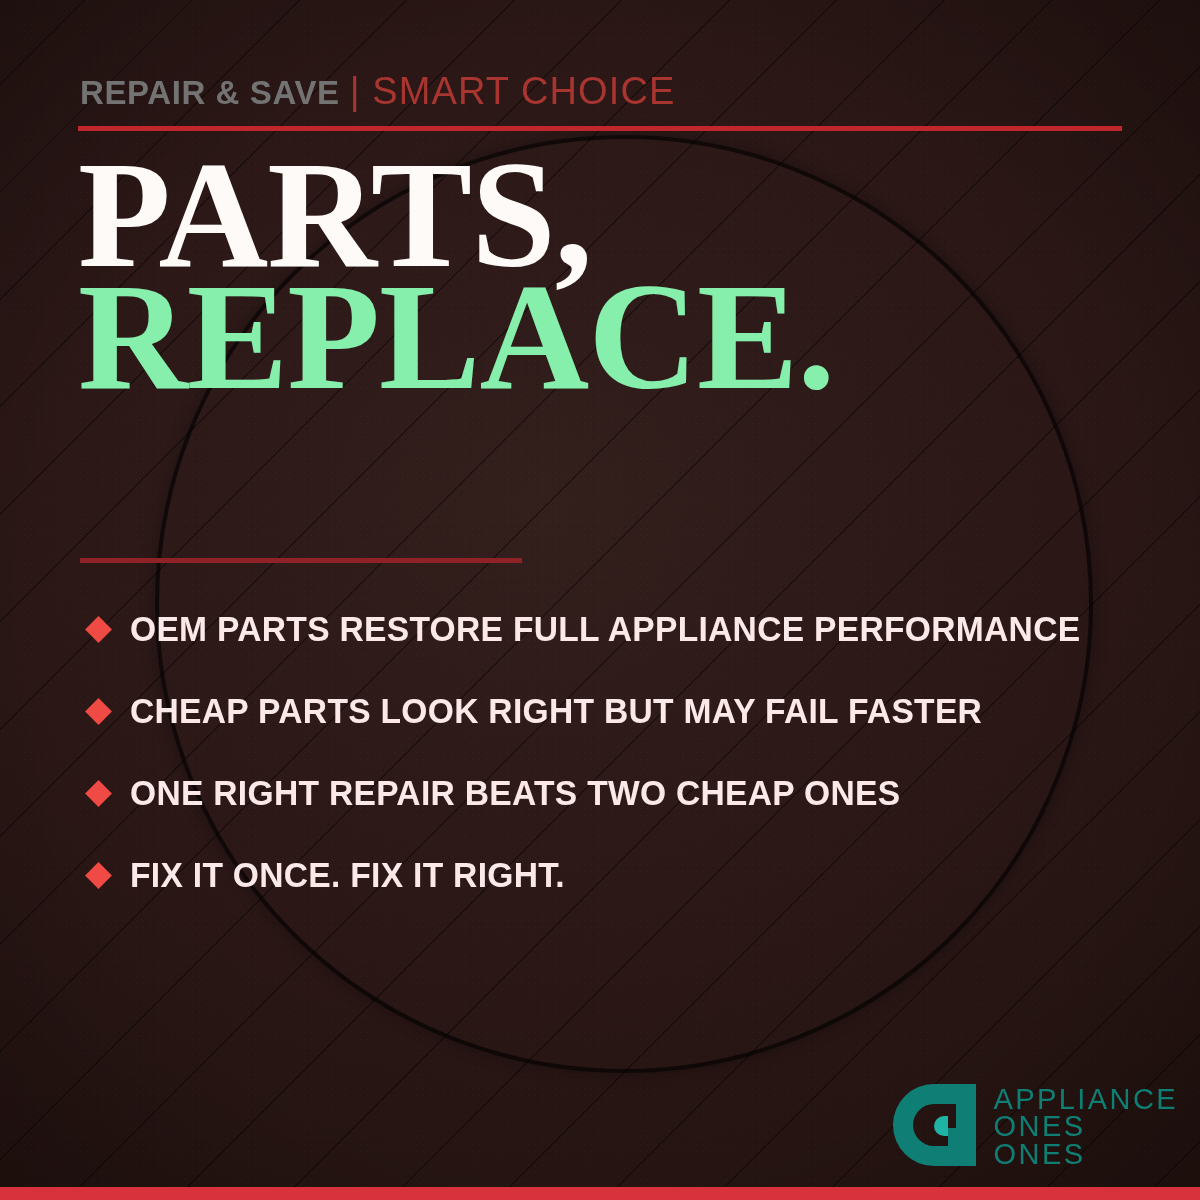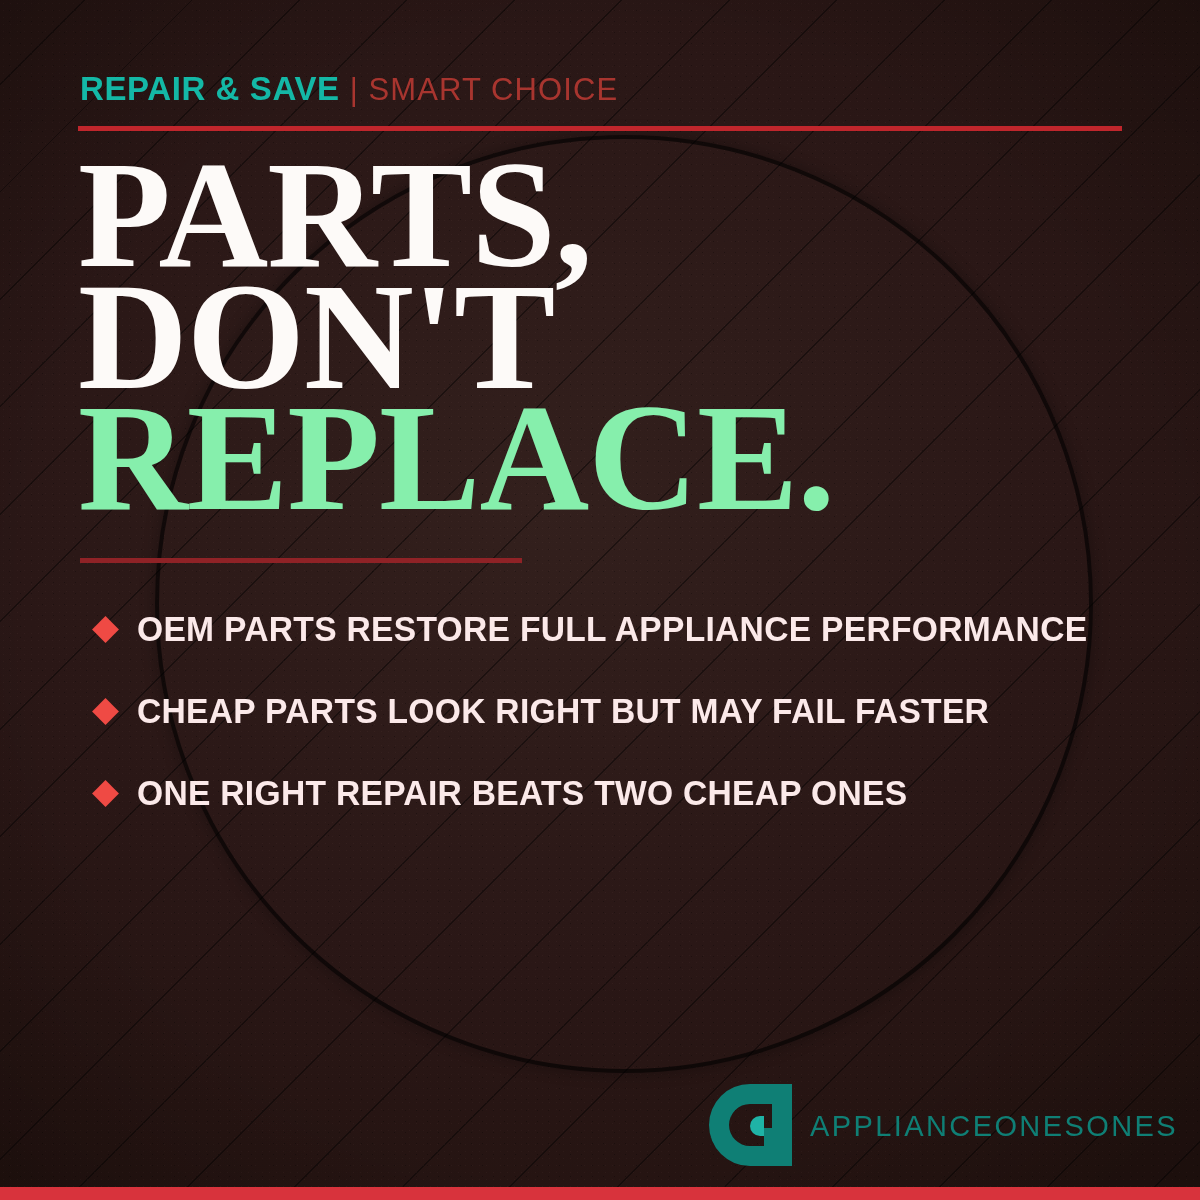--- a/index.html
+++ b/index.html
@@ -74,24 +74,24 @@
     position: absolute;
     left: 80px;
     top: 72px;
     white-space: nowrap;
     line-height: 1;
   }
   .eyebrow-strong {
     font-size: 33px;
     font-weight: 700;
     letter-spacing: 0.6px;
-    color: #14b8a6;
+    color: #737373;
   }
   .eyebrow-light {
-    font-size: 31px;
+    font-size: 38px;
     font-weight: 400;
     letter-spacing: 1.1px;
     color: #a8352f;
     margin-left: 10px;
   }
   .rule-top {
     position: absolute;
     left: 78px;
     top: 126px;
     width: 1044px;
@@ -120,21 +120,21 @@
     left: 80px;
     top: 558px;
     width: 442px;
     height: 5px;
     background: #8f2226;
   }
 
   
   .bullets {
     position: absolute;
-    left: 96px;
+    left: 89px;
     top: 588px;
     width: 1080px;
   }
   .bullet-row {
     display: flex;
     align-items: center;
     height: 82px;
   }
   .bullet-diamond {
     width: 19px;
@@ -160,21 +160,21 @@
     position: absolute;
     right: 22px;
     bottom: 28px;
     display: flex;
     align-items: center;
     gap: 14px;
   }
   .logo-mark { flex: 0 0 auto; }
   .logo-words {
     display: flex;
-    flex-direction: row;
+    flex-direction: column;
     line-height: 0.95;
   }
   .logo-word {
     font-family: "Liberation Sans", sans-serif;
     font-weight: 400;
     font-size: 29px;
     letter-spacing: 2.4px;
     color: #0f7f75;
   }
 
@@ -201,21 +201,20 @@
 
   <div class="content">
 
     <div class="eyebrow">
       <span class="eyebrow-strong">REPAIR &amp; SAVE</span><span class="eyebrow-light">| SMART CHOICE</span>
     </div>
     <div class="rule-top"></div>
 
     <div class="headline">
       <span class="line hl-white">PARTS,</span>
-      <span class="line hl-white">DON'T</span>
       <span class="line hl-red">REPLACE.</span>
     </div>
     <div class="rule-mid"></div>
 
     <div class="bullets">
 
       <div class="bullet-row">
         <span class="bullet-diamond"></span>
         <span class="bullet-text">OEM PARTS RESTORE FULL APPLIANCE PERFORMANCE</span>
       </div>
@@ -223,20 +222,24 @@
       <div class="bullet-row">
         <span class="bullet-diamond"></span>
         <span class="bullet-text">CHEAP PARTS LOOK RIGHT BUT MAY FAIL FASTER</span>
       </div>
 
       <div class="bullet-row">
         <span class="bullet-diamond"></span>
         <span class="bullet-text">ONE RIGHT REPAIR BEATS TWO CHEAP ONES</span>
       </div>
 
+      <div class="bullet-row">
+        <span class="bullet-diamond"></span>
+        <span class="bullet-text">FIX IT ONCE. FIX IT RIGHT.</span>
+      </div>
 
     </div>
 
     <div class="logo">
       <span class="logo-mark">
         <svg width="92" height="86" viewBox="0 0 92 86" xmlns="http://www.w3.org/2000/svg">
           <path d="M46 2 H88 V84 H68 V22 H46 A21 21 0 0 0 46 64 H60 V46 H80 V84 H46 A41 41 0 0 1 46 2 Z" fill="#0f7f75"></path>
           <path d="M56 34 A10 10 0 0 0 56 54 L56 34 Z" fill="#1fb3a6"></path>
           <rect x="56" y="34" width="4" height="20" fill="#1fb3a6"></rect>
         </svg>

